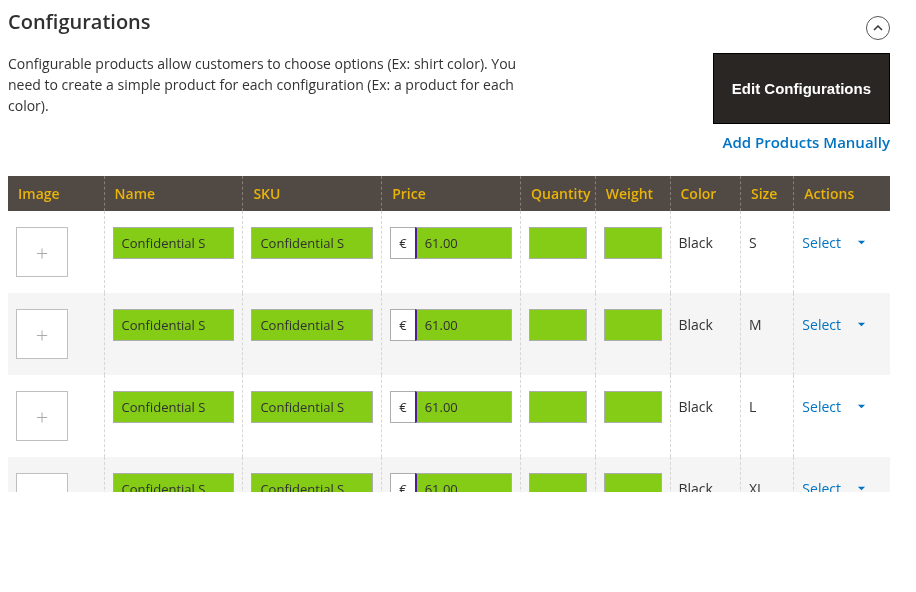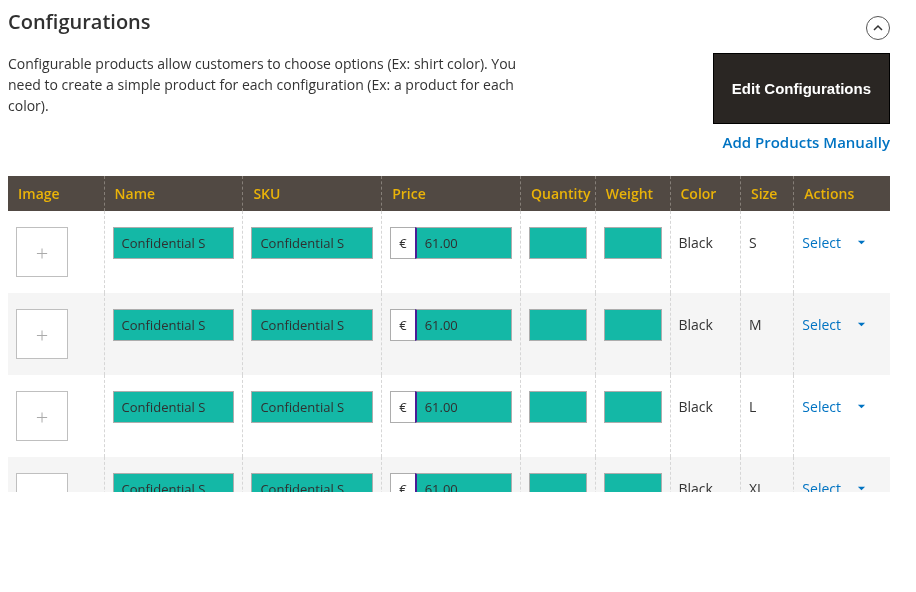--- a/index.html
+++ b/index.html
@@ -144,21 +144,21 @@
 
   input.cell-input {
     width: 100%;
     box-sizing: border-box;
     height: 32px;
     border: 1px solid #adadad;
     padding: 4px 8px;
     font-size: 13px;
     font-family: inherit;
     color: #303030;
-    background: #14b8a6;
+    background: #84cc16;
   }
   .price-cell {
     display: flex;
     align-items: stretch;
   }
   .price-prefix {
     border: 1px solid #adadad;
     border-right: none;
     padding: 0 8px;
     display: flex;

